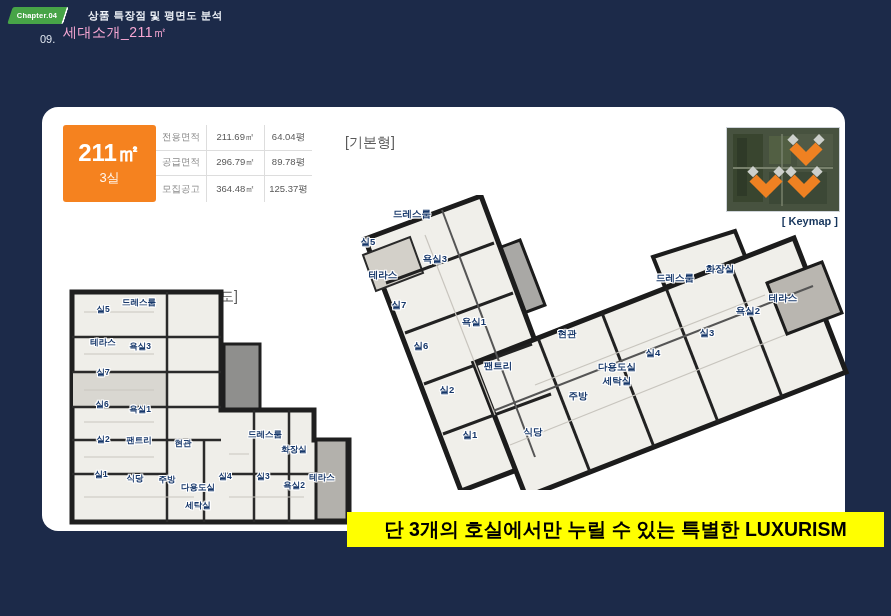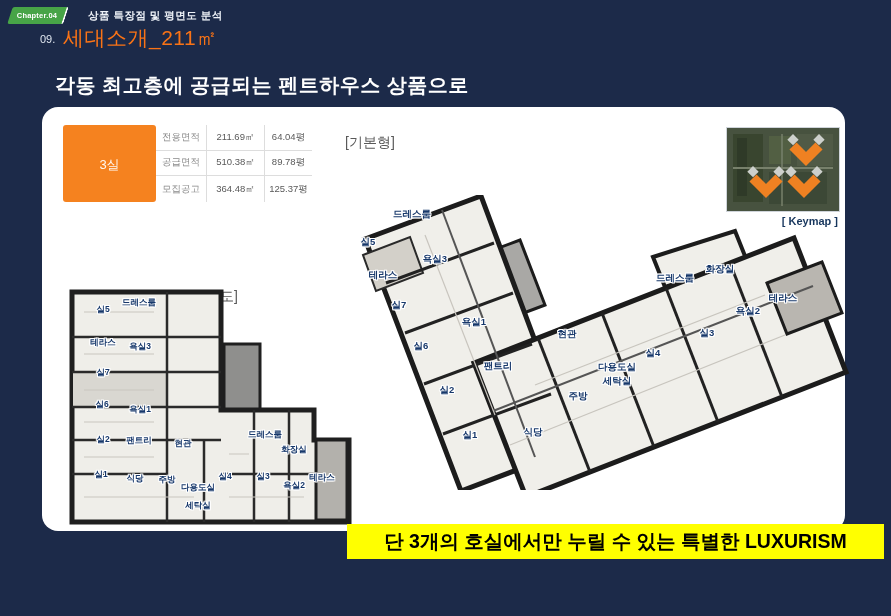--- a/index.html
+++ b/index.html
@@ -6,21 +6,21 @@
   .page{position:relative;width:891px;height:616px;background:#1c2a49;overflow:hidden;
         font-family:"Liberation Sans","DejaVu Sans",sans-serif;}
 
   
   .chapter-badge{position:absolute;left:10px;top:7px;width:54px;height:17px;background:#47a447;
         transform:skewX(-18deg);border-right:2.5px solid #fff;border-radius:2px;}
   .chapter-badge span{display:block;transform:skewX(18deg);text-align:center;font-size:7.5px;
         color:#fff;line-height:17px;font-weight:700;letter-spacing:.2px;}
   .breadcrumb{position:absolute;left:88px;top:9px;font-size:10.5px;color:#eef2f8;font-weight:600;letter-spacing:.5px;}
   .section-number{position:absolute;left:40px;top:33px;font-size:11px;color:#dfe6ef;}
-  .page-title{position:absolute;left:63px;top:24px;font-size:21px;color:#f97316;letter-spacing:.5px;}
+  .page-title{position:absolute;left:63px;top:24px;font-size:14px;color:#f9a8d4;letter-spacing:.5px;}
   .subtitle{position:absolute;left:55px;top:72px;font-size:20px;color:#fff;font-weight:700;letter-spacing:.5px;}
 
   
   .panel{position:absolute;left:42px;top:107px;width:803px;height:424px;background:#fff;border-radius:16px;}
 
   
   .unit-card{position:absolute;left:21px;top:18px;width:93px;height:77px;background:#f5821f;border-radius:3px;
         color:#fff;text-align:center;display:flex;flex-direction:column;justify-content:center;}
   .unit-area{font-size:24px;font-weight:700;line-height:1.05;}
   .unit-rooms{font-size:13px;margin-top:3px;color:#fff7ef;}
@@ -45,54 +45,54 @@
   .plan-left{left:22px;top:175px;width:290px;height:250px;}
   .plan-right{left:293px;top:88px;width:530px;height:295px;}
   .plan svg{position:absolute;left:0;top:0;}
   .plan-label{position:absolute;transform:translate(-50%,-50%);white-space:nowrap;
         color:#17386b;font-weight:700;
         text-shadow:-1px 0 #fff,1px 0 #fff,0 -1px #fff,0 1px #fff,-1px -1px #fff,1px 1px #fff,1px -1px #fff,-1px 1px #fff;}
   .plan-left .plan-label{font-size:8.5px;}
   .plan-right .plan-label{font-size:9.5px;}
 
   
-  .banner{position:absolute;left:347px;top:524px;width:537px;height:35px;background:#ffff00;
+  .banner{position:absolute;left:347px;top:512px;width:537px;height:35px;background:#ffff00;
         display:flex;align-items:center;justify-content:center;
         font-size:19.5px;font-weight:700;color:#000;white-space:nowrap;}
   .footer-note{position:absolute;left:10px;top:598px;width:875px;font-size:7.5px;color:#b9c2d0;
         white-space:nowrap;overflow:hidden;letter-spacing:.1px;}
 </style>
 </head>
 <body>
 
 <div class="page">
 
   <div class="chapter-badge">
     <span>Chapter.04</span>
   </div>
   <div class="breadcrumb">상품 특장점 및 평면도 분석</div>
   <div class="section-number">09.</div>
   <div class="page-title">세대소개_211㎡</div>
-  <div class="subtitle">각동 최고층에 공급되는 펜트하우스 상품으로</div>
 
   <div class="panel">
 
     <div class="unit-card">
+      <div class="unit-area">211㎡</div>
       <div class="unit-rooms">3실</div>
     </div>
 
     <div class="area-table">
       <div class="area-row">
         <div class="area-cell lbl">전용면적</div>
         <div class="area-cell">211.69㎡</div>
         <div class="area-cell">64.04평</div>
       </div>
       <div class="area-row">
         <div class="area-cell lbl">공급면적</div>
-        <div class="area-cell">510.38㎡</div>
+        <div class="area-cell">296.79㎡</div>
         <div class="area-cell">89.78평</div>
       </div>
       <div class="area-row">
         <div class="area-cell lbl">모집공고</div>
         <div class="area-cell">364.48㎡</div>
         <div class="area-cell">125.37평</div>
       </div>
     </div>
 
     <div class="caption" style="left:303px;top:27px;">[기본형]</div>

